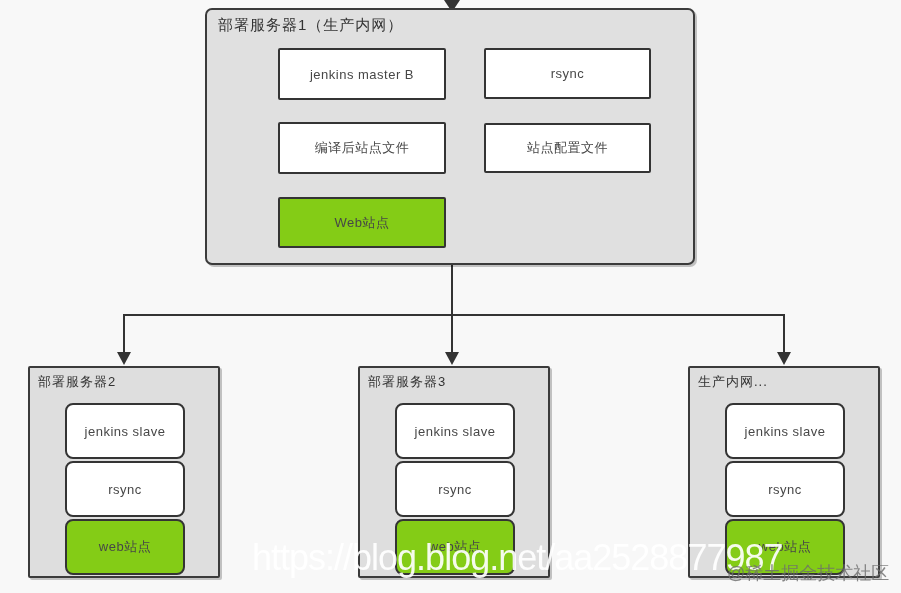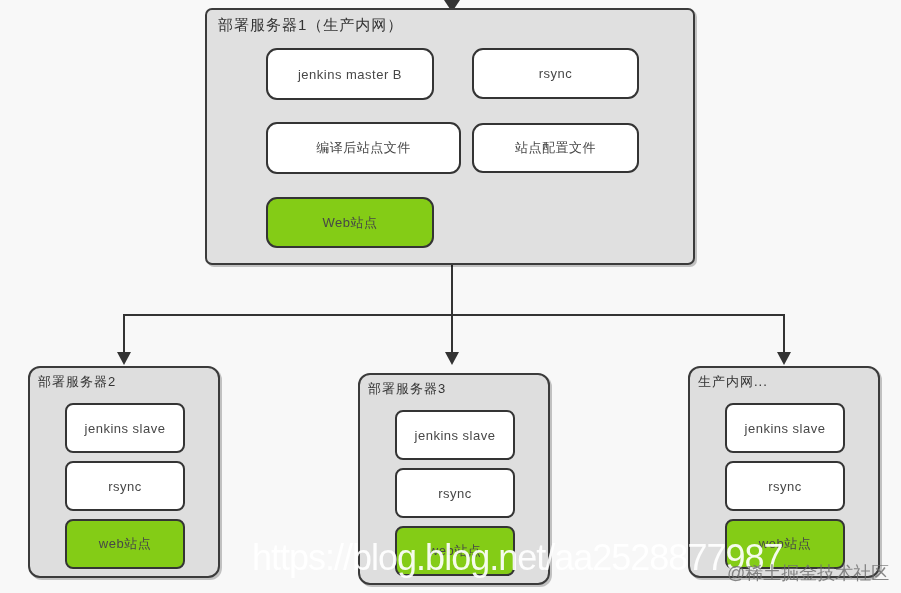--- a/index.html
+++ b/index.html
@@ -32,24 +32,24 @@
   .server-main {
     left: 205px; top: 8px;
     width: 490px; height: 257px;
     border-radius: 7px;
     background: #e0e0e0;
     text-align: right;
   }
   .server-small {
     top: 366px;
     width: 192px; height: 212px;
-    border-radius: 12px;
+    border-radius: 2px;
   }
   #server2 { left: 28px; }
-  #server3 { left: 358px; margin-top: 7px; }
+  #server3 { left: 358px; }
   #serverN { left: 688px; }
 
   .server-title {
     position: absolute;
     left: 11px; top: 6px;
     font-size: 15px;
     color: #333333;
     letter-spacing: 1px;
     white-space: nowrap;
   }
@@ -67,31 +67,31 @@
     background: #ffffff;
     border: 2px solid #343434;
     color: #474747;
     font-size: 13px;
     letter-spacing: 0.5px;
     white-space: nowrap;
   }
   .node.purple { background: #84cc16; }
 
   
-  .m-node { border-radius: 11px; }
+  .m-node { border-radius: 2px; margin-left: 12px; }
   #n-master  { left: 59px;  top: 38px;  width: 168px; height: 52px; }
   #n-rsync1  { left: 265px; top: 38px;  width: 167px; height: 51px; }
-  #n-files   { left: 59px;  top: 112px; width: 195px; height: 52px; }
+  #n-files   { left: 59px;  top: 112px; width: 168px; height: 52px; }
   #n-config  { left: 265px; top: 113px; width: 167px; height: 50px; }
   #n-website { left: 59px;  top: 187px; width: 168px; height: 51px; }
 
   
   .s-node {
     left: 35px;
-    width: 120px; height: 50px;
+    width: 120px; height: 56px;
     border-radius: 8px;
     font-size: 13px;
   }
   .s-node.row1 { top: 35px; }
   .s-node.row2 { top: 93px; }
   .s-node.row3 { top: 151px; }
 
   
   .wm-url {
     position: absolute;

